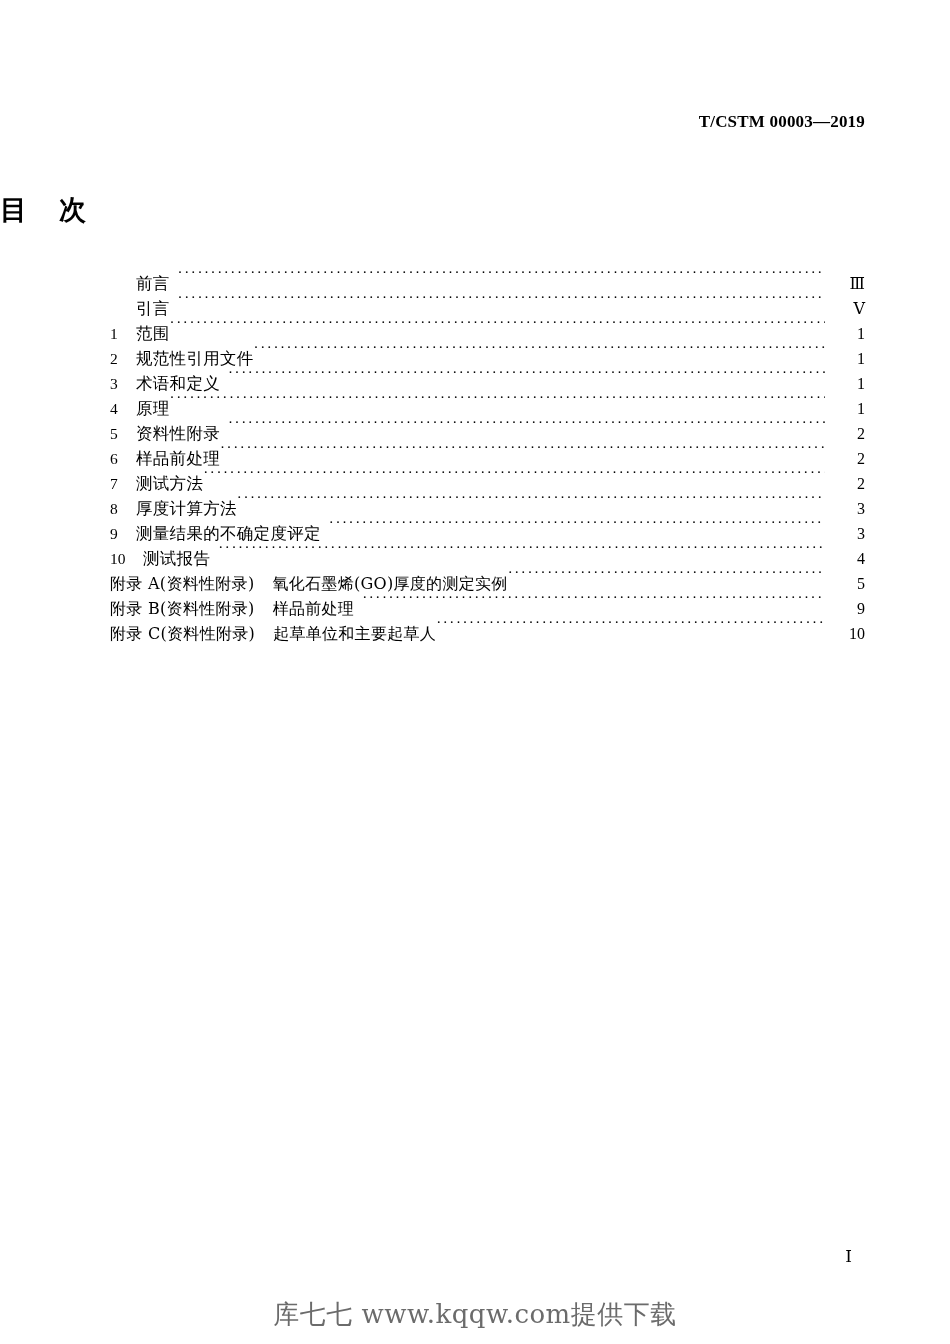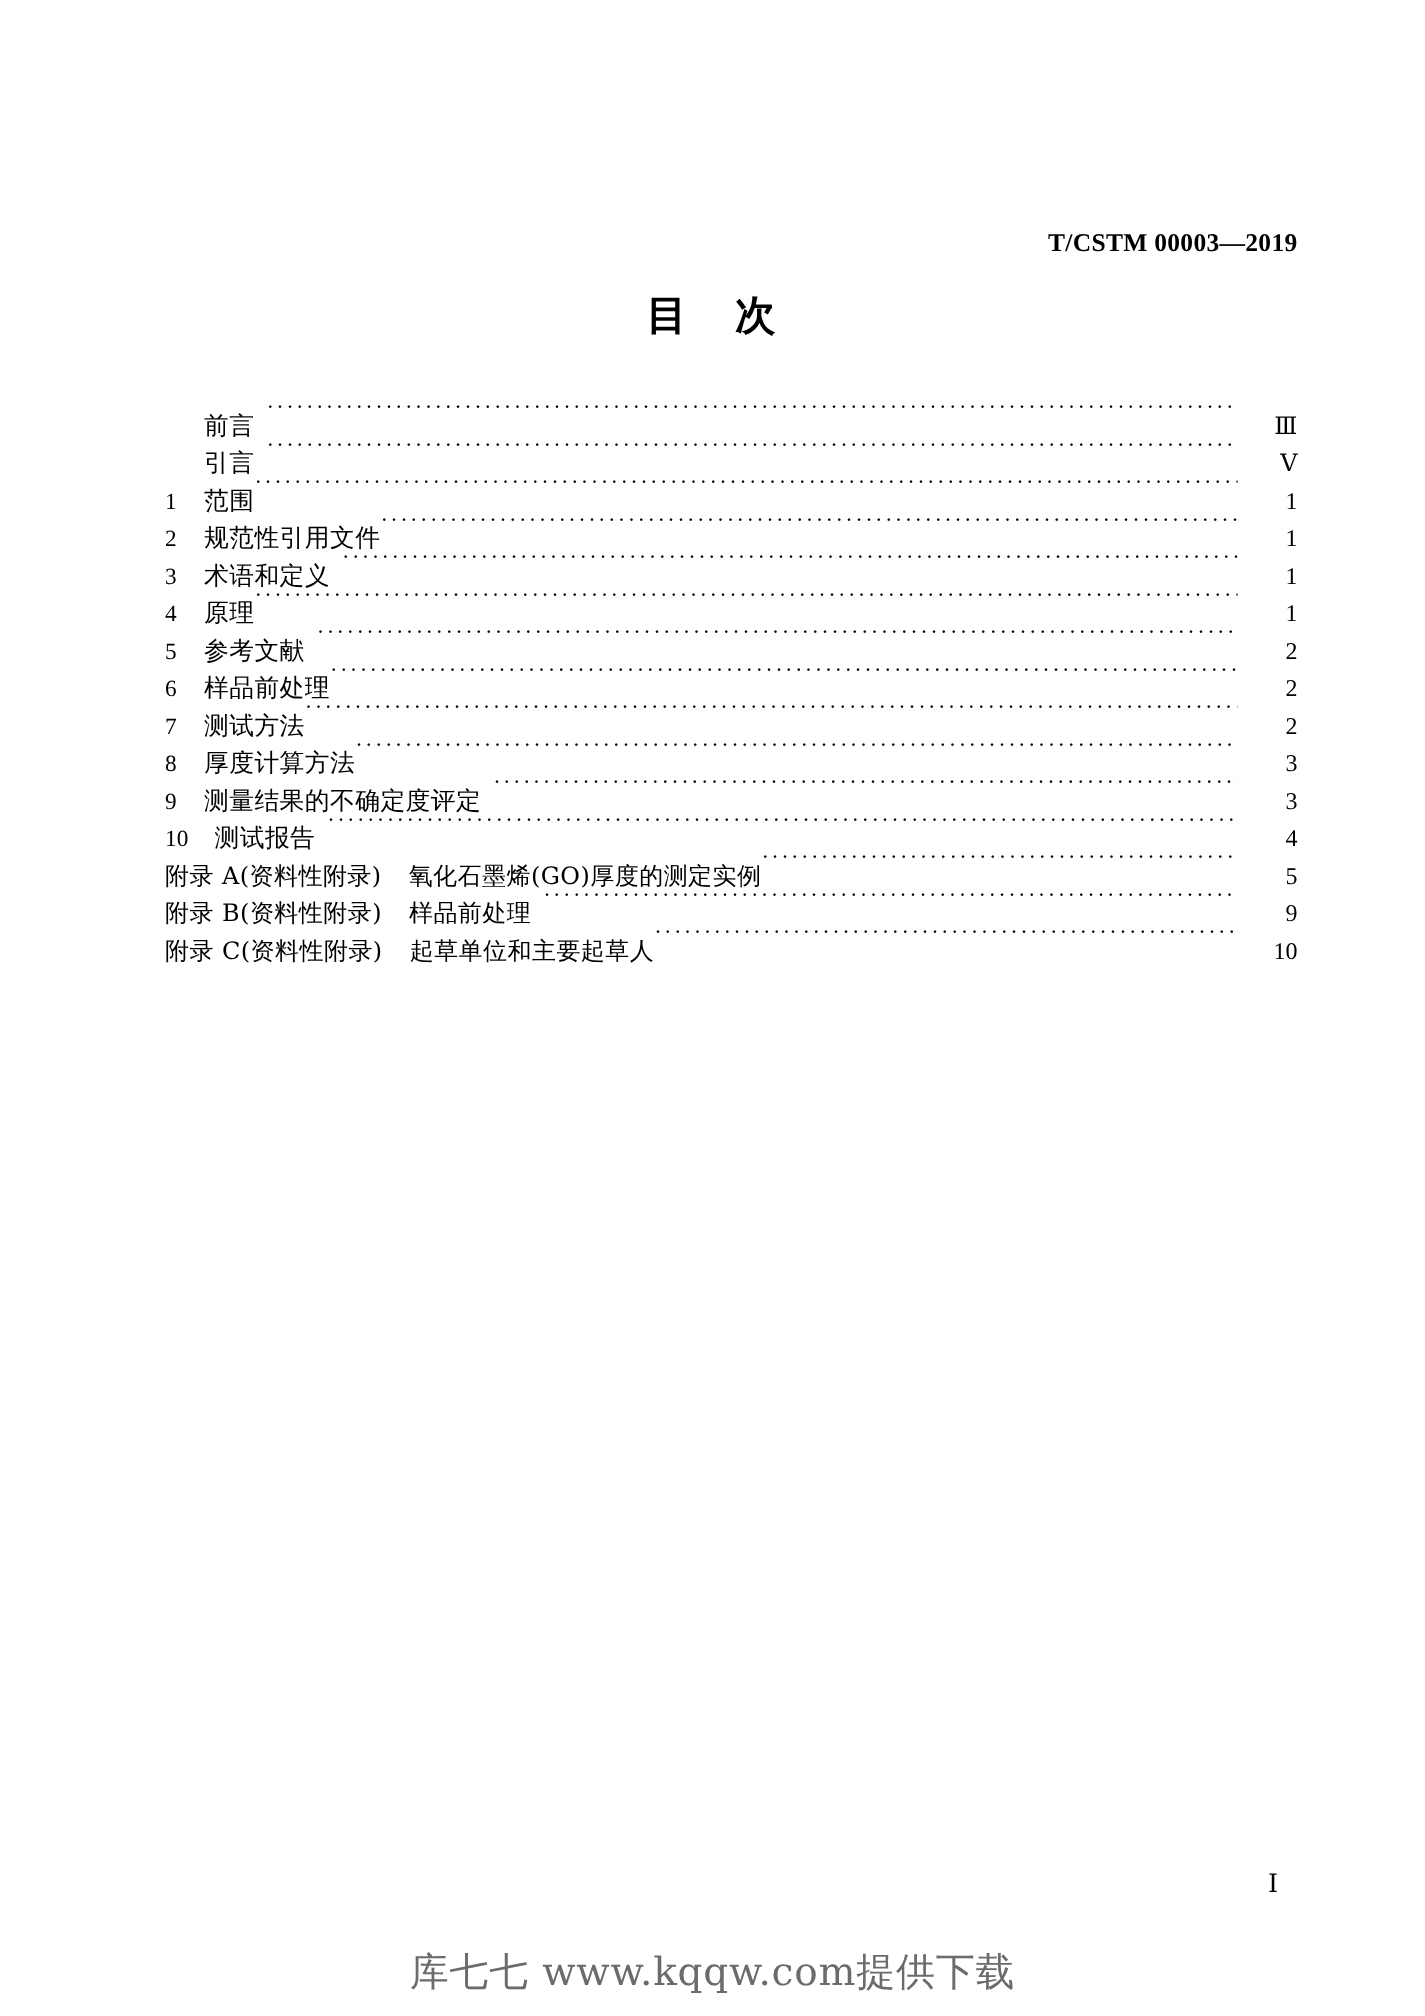--- a/index.html
+++ b/index.html
@@ -21,30 +21,28 @@
   
   .doc-header {
     position: absolute;
     top: 112px;
     right: 85px;
     font-family: "Liberation Serif", "DejaVu Serif", serif;
     font-size: 17px;
     font-weight: bold;
     letter-spacing: 0.2px;
     white-space: nowrap;
-    margin-top: 40px;
   }
 
   
   .toc-title {
     position: absolute;
     top: 192px;
     left: 0;
     width: 950px;
-    text-align: center;
     font-family: "DejaVu Serif", "Liberation Serif", serif;
     font-size: 27px;
     font-weight: bold;
     letter-spacing: 2px;
   }
   .toc-title .gap { display: inline-block; width: 30px; }
 
   
   .toc {
     position: absolute;
@@ -181,21 +179,21 @@
 
     <div class="toc-row">
       <span class="num w1">4</span>
       <span class="label">原理</span>
       <span class="leader"></span>
       <span class="pnum">1</span>
     </div>
 
     <div class="toc-row">
       <span class="num w1">5</span>
-      <span class="label">参考文献</span>
+      <span class="label">资料性附录</span>
       <span class="leader pad"></span>
       <span class="pnum">2</span>
     </div>
 
     <div class="toc-row">
       <span class="num w1">6</span>
       <span class="label">样品前处理</span>
       <span class="leader"></span>
       <span class="pnum">2</span>
     </div>

